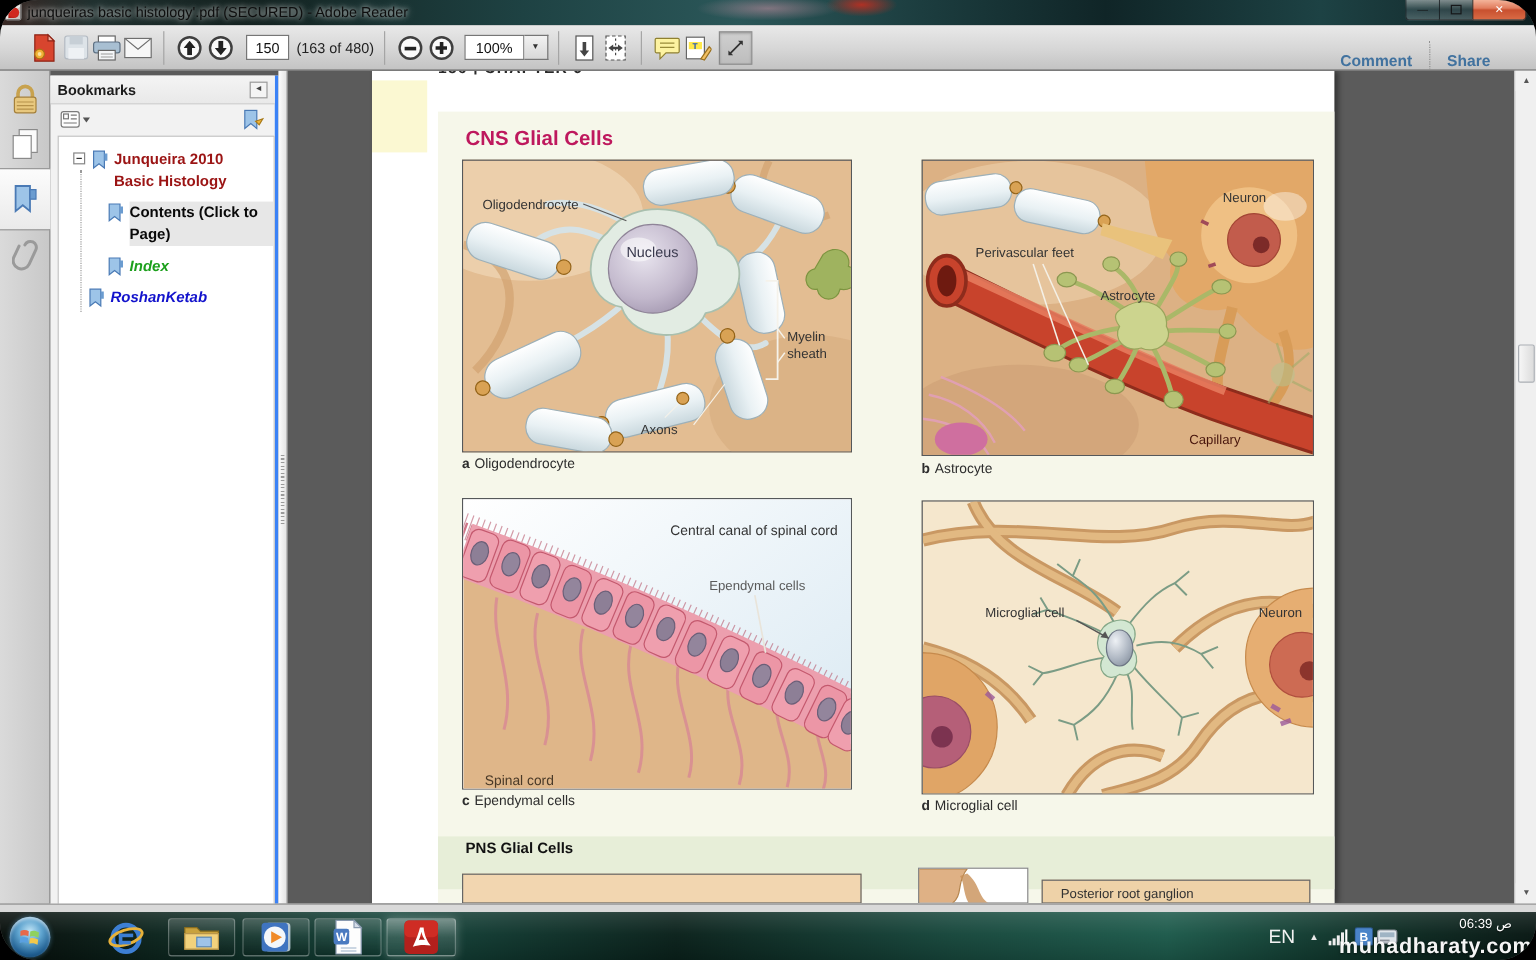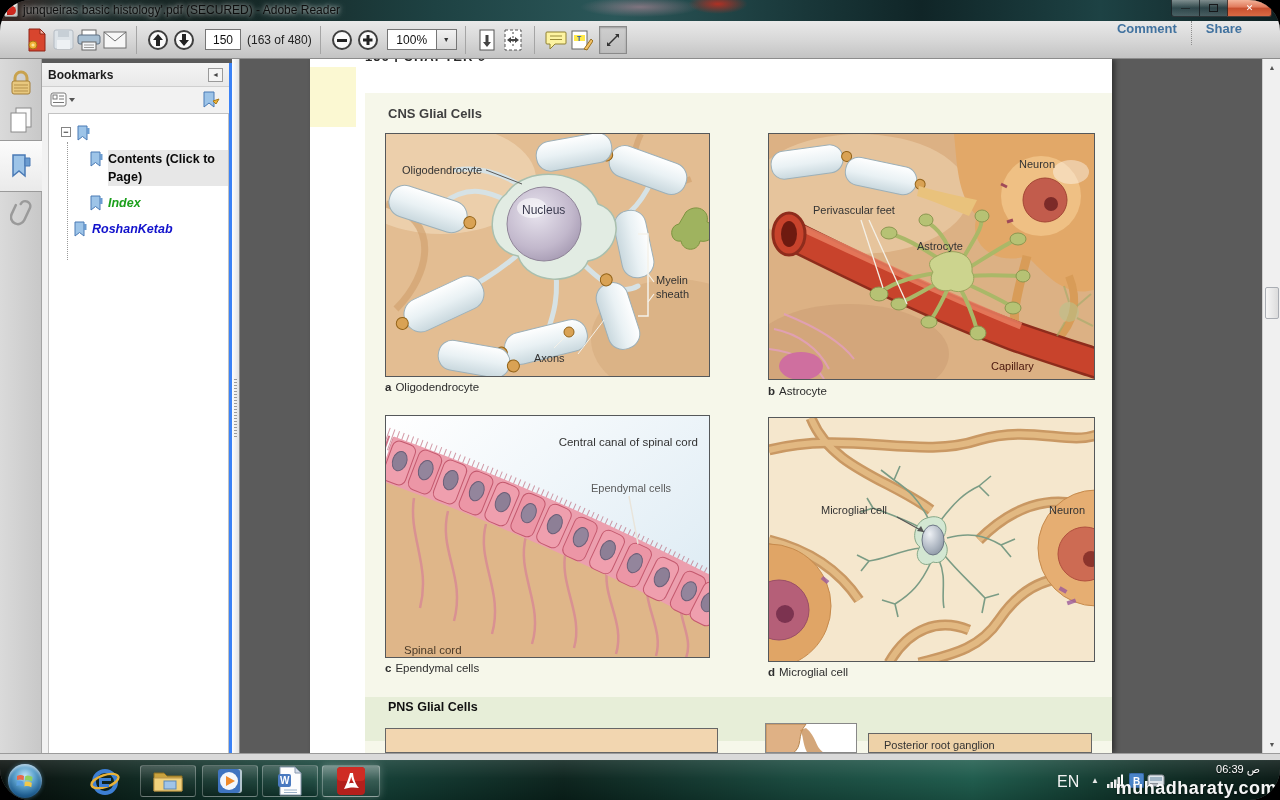--- a/index.html
+++ b/index.html
@@ -37,21 +37,21 @@
   .tsep { width:1px; height:28px; background:#a5a5a5; margin:0 8px; flex:none; }
   .tb-icon { width:26px; height:26px; display:flex; align-items:center; justify-content:center; flex:none; border-radius:3px; }
   .circle-btn { width:20px; height:20px; border-radius:50%; border:2px solid #3f3f3f; background:#fafafa;
     display:flex; align-items:center; justify-content:center; flex:none; margin:0 3px; }
   .page-box { width:36px; height:21px; border:1px solid #767676; background:#fff; margin:0 6px 0 8px;
     font-size:12px; text-align:center; color:#111; font-family:"Liberation Sans",sans-serif; }
   .page-count { font-size:12px; color:#222; white-space:nowrap; }
   .zoom-box { width:50px; height:21px; border:1px solid #767676; background:#fff; display:flex; align-items:center; justify-content:center; font-size:12px; color:#111; margin-left:6px; }
   .zoom-caret { width:20px; height:21px; border:1px solid #767676; border-left:none; background:linear-gradient(180deg,#f2f2f2,#d8d8d8); display:flex; align-items:center; justify-content:center; font-size:7px; color:#333; }
   .fullscreen-btn { width:28px; height:28px; border:1px solid #8a8a8a; background:linear-gradient(180deg,#cfcfcf,#bdbdbd); box-shadow:inset 0 1px 2px rgba(0,0,0,.25); display:flex; align-items:center; justify-content:center; margin-left:4px; }
-  .right-links { margin-left:auto; display:flex; align-items:flex-start; height:100%; }
+  .right-links { margin-left:auto; display:flex; align-items:flex-end; height:100%; }
   .tb-link { font-size:13px; font-weight:bold; color:#41729f; padding:0 14px; }
   .dotted-sep { width:1px; height:24px; border-left:1px dotted #8f8f8f; }
 
   
   .main { position:absolute; left:0; top:59px; width:1280px; height:694px; }
   .left-rail { position:absolute; left:0; top:0; width:42px; height:694px;
     background:linear-gradient(90deg,#dadada,#c8c8c8); border-right:1px solid #a3a3a3; }
   .rail-btn { position:absolute; left:0; width:42px; display:flex; align-items:center; justify-content:center; }
   .rail-sel { background:linear-gradient(180deg,#fcfcfc,#eaeaea); border-top:1px solid #9a9a9a; border-bottom:1px solid #9a9a9a; }
 
@@ -73,21 +73,21 @@
   .splitter { position:absolute; left:232px; top:0; width:8px; height:694px; background:linear-gradient(90deg,#fdfdfd,#e3e3e3); border-right:1px solid #8f8f8f; }
   .splitter::after { content:""; position:absolute; left:2px; top:320px; width:3px; height:60px;
     background:repeating-linear-gradient(180deg,#9a9a9a 0 1px, transparent 1px 3px); }
 
   .doc-area { position:absolute; left:240px; top:0; width:1022px; height:694px; background:#5b5b5b; overflow:hidden; }
   .pdf-page { position:absolute; left:70px; top:0; width:802px; height:694px; background:#fff; overflow:hidden;
     box-shadow:3px 0 5px rgba(0,0,0,.45); }
   .fig-container { position:absolute; left:55px; top:34px; width:748px; height:660px; background:#f6f7ea; }
   .chapter-frag { position:absolute; left:55px; top:-10px; height:13px; overflow:hidden; font-size:13px; font-weight:bold; color:#2a2a2a; letter-spacing:1px; white-space:nowrap; }
   .yellow-patch { position:absolute; left:0; top:8px; width:46px; height:60px; background:#fbf8d2; }
-  .section-title { position:absolute; font-size:13px; font-weight:bold; color:#404040; }
+  .section-title { position:absolute; font-size:17px; font-weight:bold; color:#be185d; }
   .fig-panel { position:absolute; border:1px solid #55585a; overflow:hidden; background:#e6c29a; }
   .fig-caption { position:absolute; font-size:11.5px; color:#2d2d2d; }
   .fig-caption b { font-weight:bold; margin-right:4px; }
   svg text { font-family:"Liberation Sans",sans-serif; }
 
   .pns-band { position:absolute; left:55px; top:638px; width:748px; height:44px; background:#e7eed8; }
   .pns-title { position:absolute; left:23px; top:3px; font-size:12.5px; font-weight:bold; color:#111; }
   .pns-box-left { position:absolute; left:20px; top:31px; width:333px; height:25px; background:#f2d6b0; border:1px solid #666; }
   .pns-box-white { position:absolute; left:400px; top:26px; width:92px; height:30px; background:#fff; border:1px solid #888; overflow:hidden; }
   .pns-box-right { position:absolute; left:503px; top:36px; width:224px; height:20px; background:#eed2a8; border:1px solid #666; }
@@ -298,20 +298,21 @@
         </svg>
       </div>
       <div class="bm-tree">
         <div class="tree-vline"></div>
         <div class="bm-row" style="padding-left:12px;">
           <div class="minus-box">−</div>
           <svg width="14" height="17" viewBox="0 0 14 17" style="flex:none;margin-top:1px">
             <path d="M2,1 h9 v14 l-4.5,-3.5 l-4.5,3.5 z" fill="#9dc4e8" stroke="#4a7ab5"></path>
               <path d="M11,3 h2.5 v6 h-2.5 z" fill="#6b9cd0"></path>
           </svg>
+          <div class="bm-label lbl-root">Junqueira 2010 Basic Histology</div>
         </div>
         <div class="bm-row" style="padding-left:40px;">
           <svg width="14" height="17" viewBox="0 0 14 17" style="flex:none;margin-top:1px">
             <path d="M2,1 h9 v14 l-4.5,-3.5 l-4.5,3.5 z" fill="#9dc4e8" stroke="#4a7ab5"></path>
               <path d="M11,3 h2.5 v6 h-2.5 z" fill="#6b9cd0"></path>
           </svg>
           <div class="bm-label lbl-contents">Contents (Click to Page)</div>
         </div>
         <div class="bm-row" style="padding-left:40px;">
           <svg width="14" height="17" viewBox="0 0 14 17" style="flex:none;margin-top:1px">

